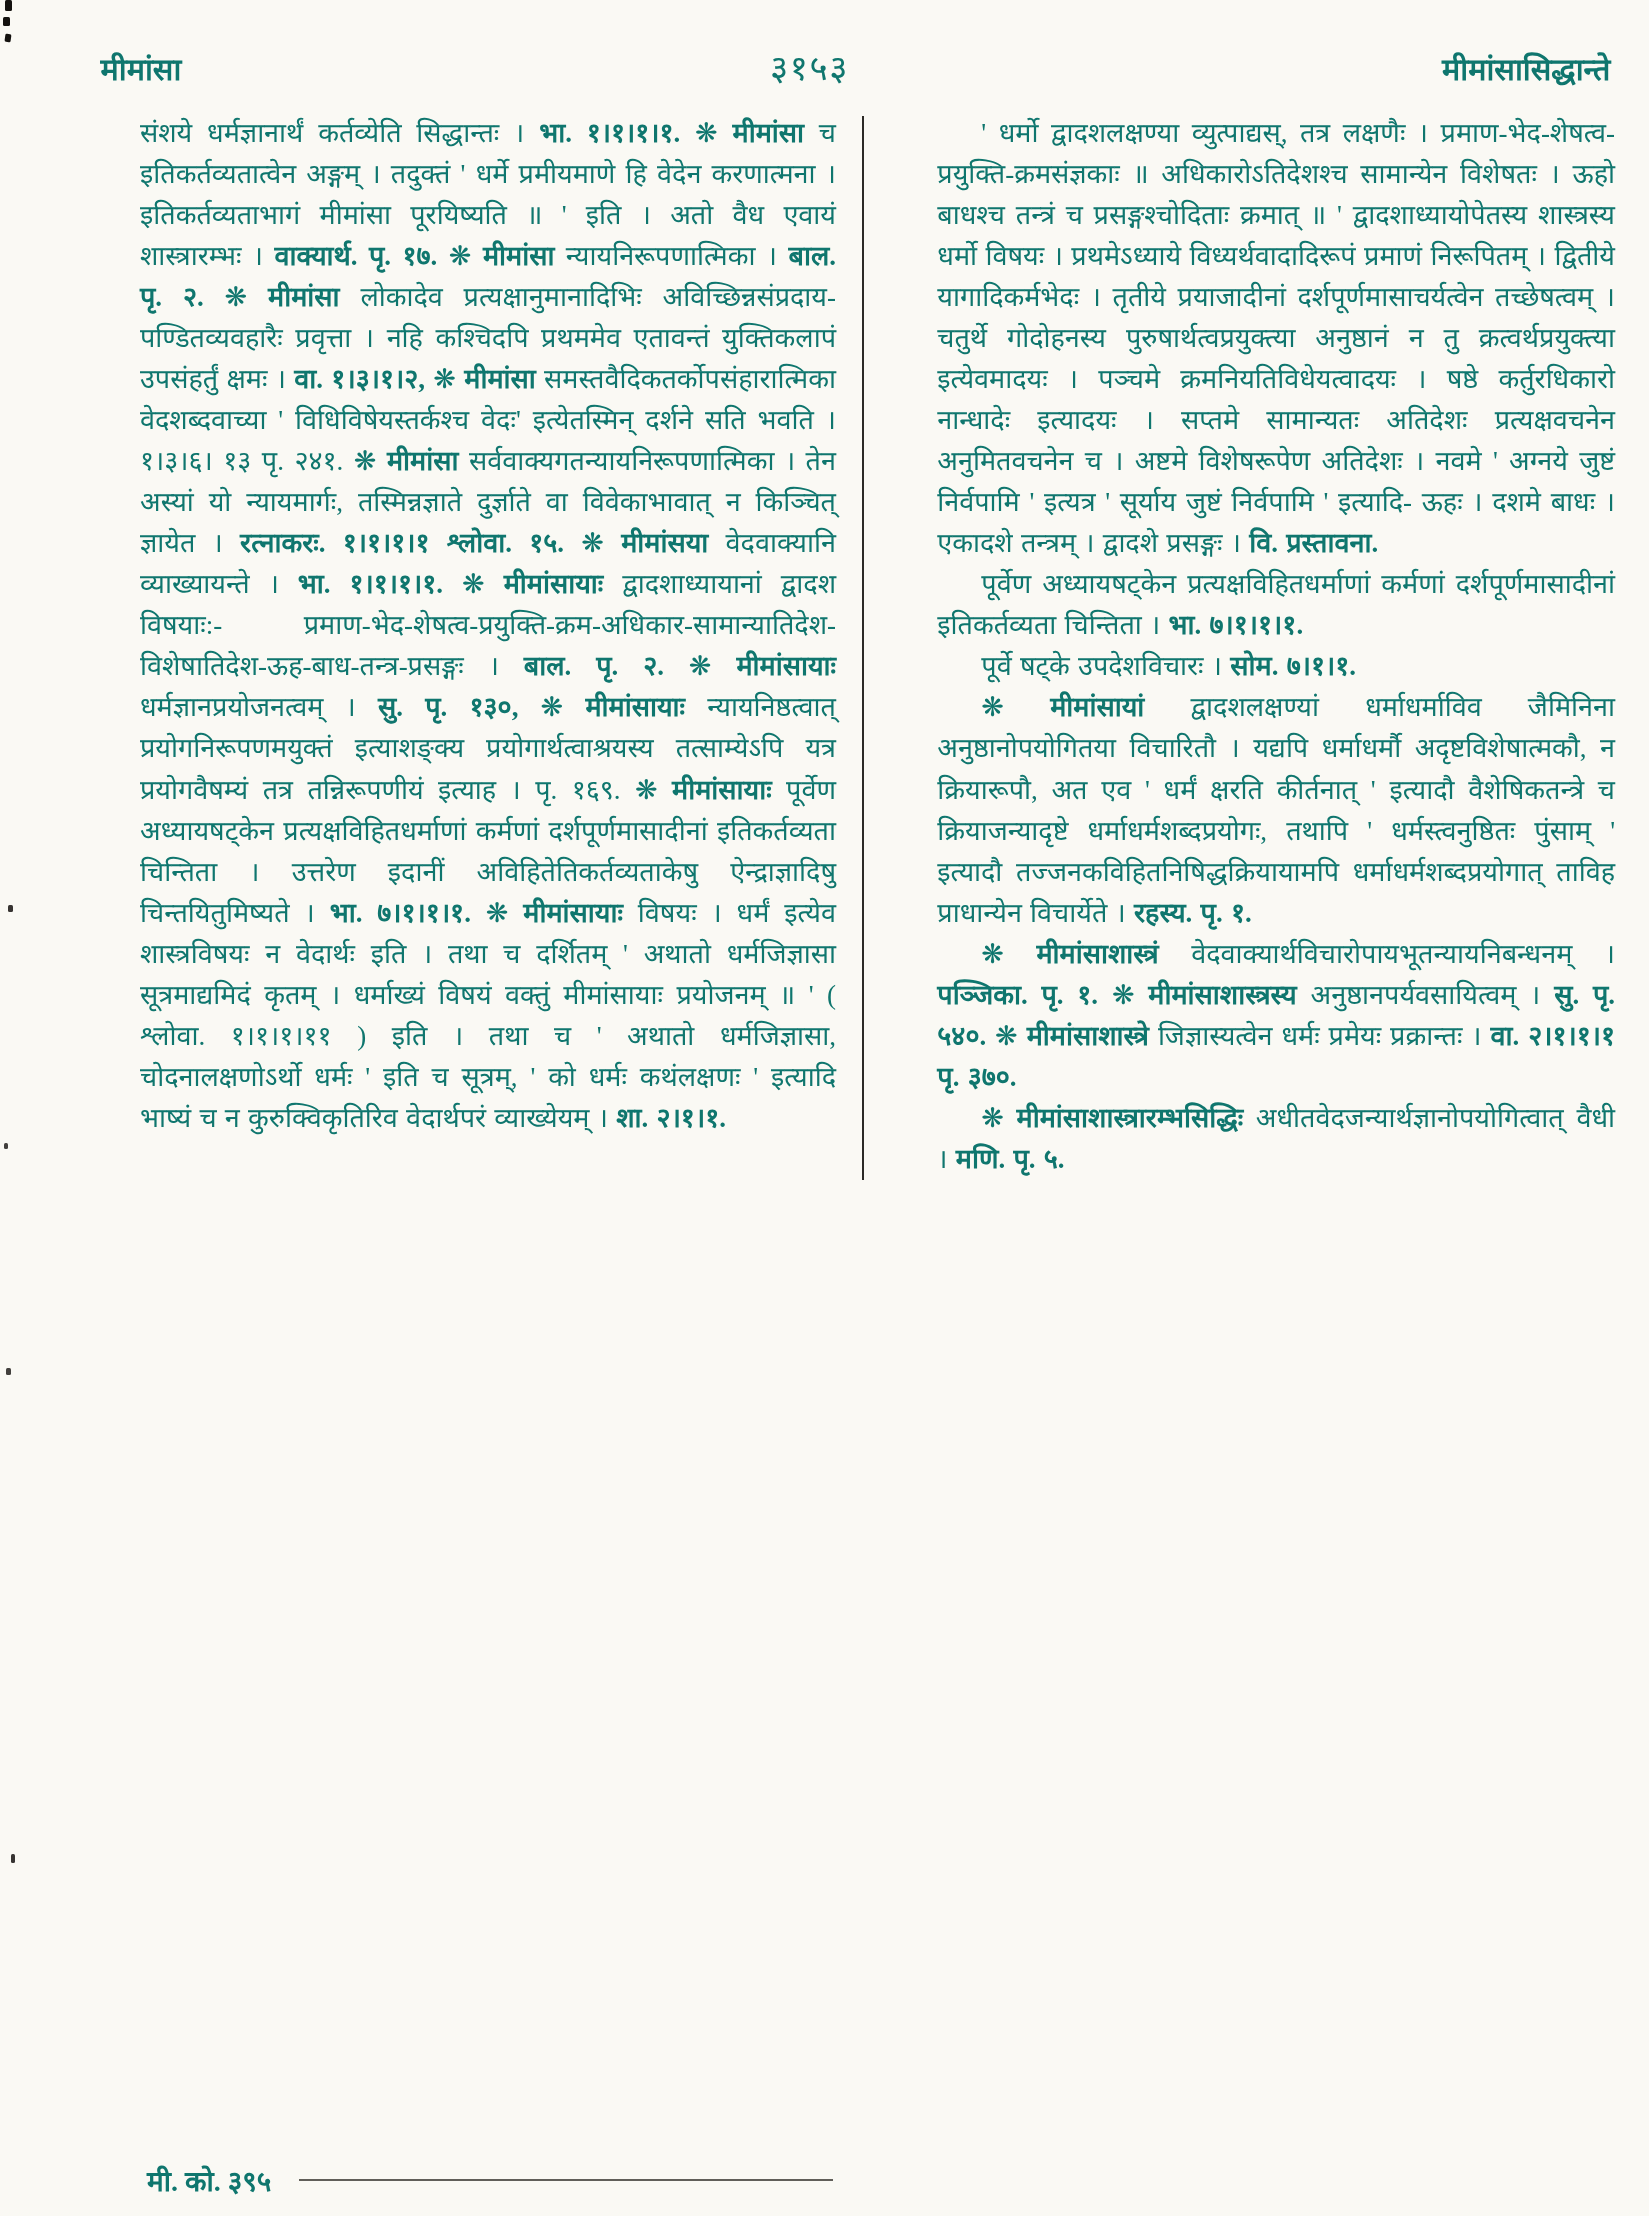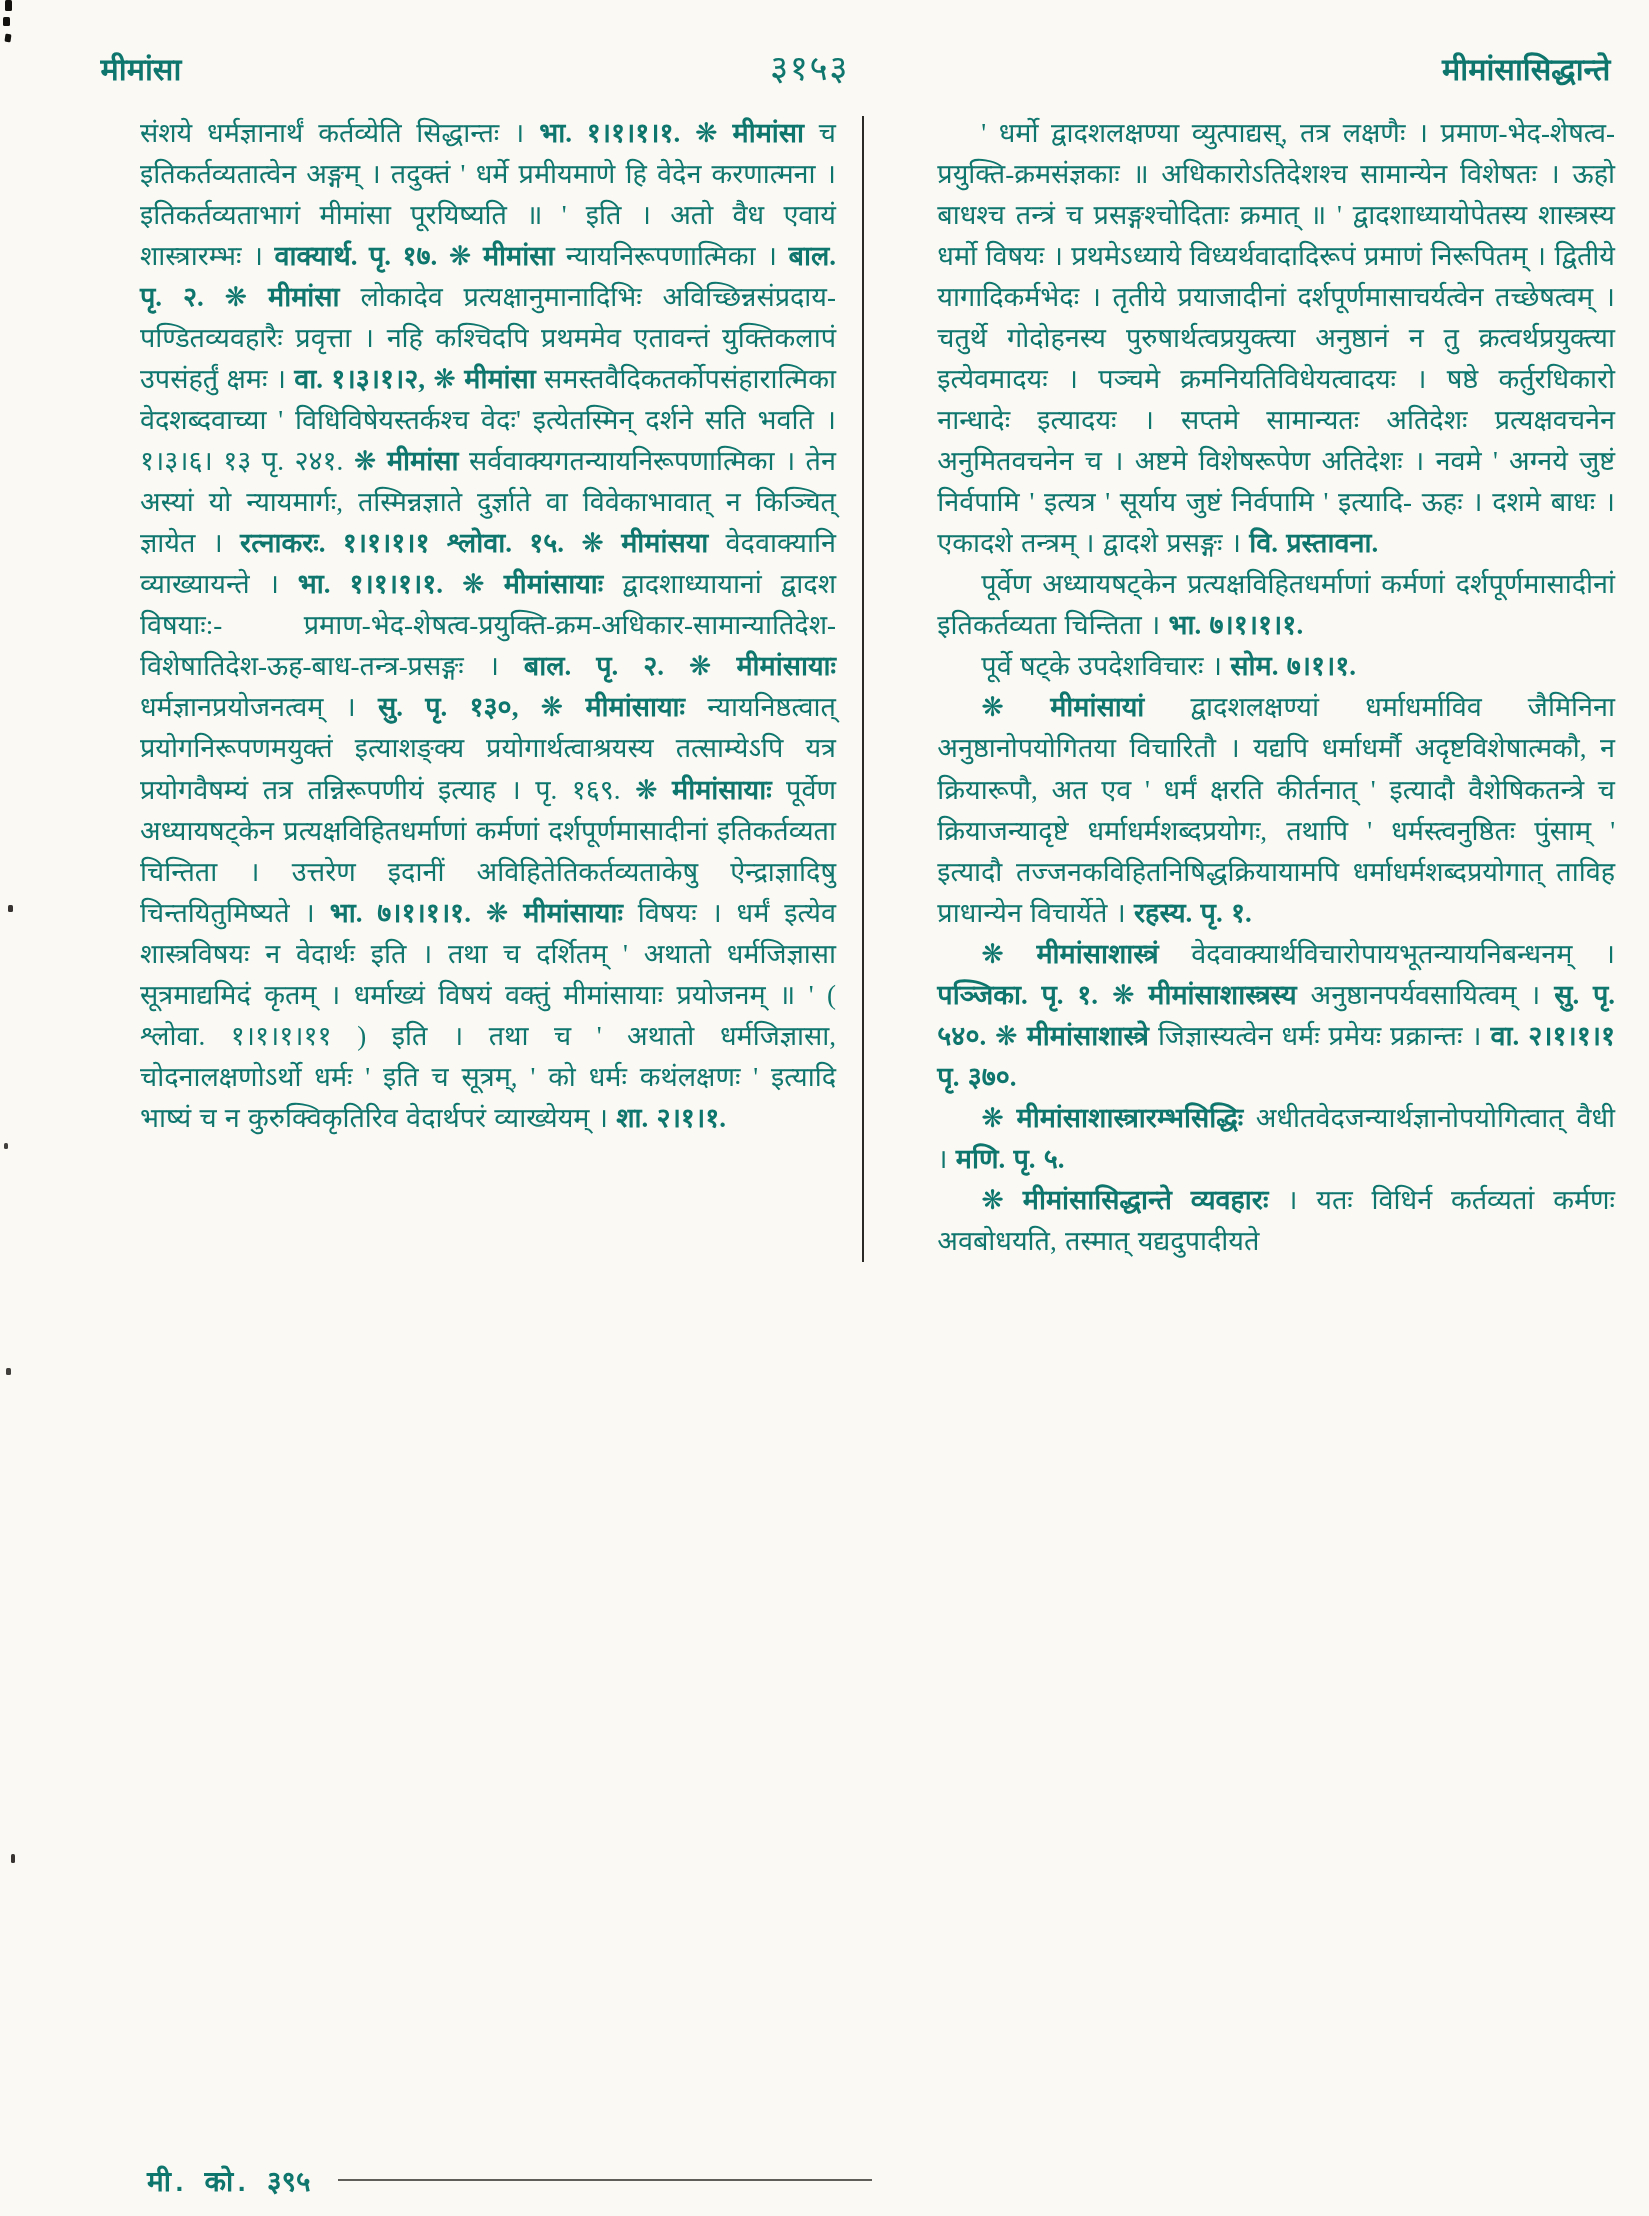--- a/index.html
+++ b/index.html
@@ -51,21 +51,20 @@
   .para .bold { font-weight: 700; }
   
   .page-footer {
     position: absolute;
     left: 147px;
     bottom: 17px;
     font-size: 28px;
     font-weight: 700;
     display: flex;
     align-items: center;
-    font-family: Liberation Mono, monospace;
   }
   .footer-rule {
     display: inline-block;
     width: 534px;
     height: 2.3px;
     background: #3a3732;
     margin-left: 27.5px;
     opacity: .8;
   }
   
@@ -102,21 +101,20 @@
         <p class="para"><span>संशये धर्मज्ञानार्थं कर्तव्येति सिद्धान्तः । </span><span class="bold">भा. १।१।१।१.</span><span> ❋ </span><span class="bold">मीमांसा</span><span> च इतिकर्तव्यतात्वेन अङ्गम् । तदुक्तं ' धर्मे प्रमीयमाणे हि वेदेन करणात्मना । इतिकर्तव्यताभागं मीमांसा पूरयिष्यति ॥ ' इति । अतो वैध एवायं शास्त्रारम्भः । </span><span class="bold">वाक्यार्थ. पृ. १७.</span><span> ❋ </span><span class="bold">मीमांसा</span><span> न्यायनिरूपणात्मिका । </span><span class="bold">बाल. पृ. २.</span><span> ❋ </span><span class="bold">मीमांसा</span><span> लोकादेव प्रत्यक्षानुमानादिभिः अविच्छिन्नसंप्रदाय-पण्डितव्यवहारैः प्रवृत्ता । नहि कश्चिदपि प्रथममेव एतावन्तं युक्तिकलापं उपसंहर्तुं क्षमः । </span><span class="bold">वा. १।३।१।२,</span><span> ❋ </span><span class="bold">मीमांसा</span><span> समस्तवैदिकतर्कोपसंहारात्मिका वेदशब्दवाच्या ' विधिविषेयस्तर्कश्च वेदः' इत्येतस्मिन् दर्शने सति भवति । १।३।६। १३ पृ. २४१. ❋ </span><span class="bold">मीमांसा</span><span> सर्ववाक्यगतन्यायनिरूपणात्मिका । तेन अस्यां यो न्यायमार्गः, तस्मिन्नज्ञाते दुर्ज्ञाते वा विवेकाभावात् न किञ्चित् ज्ञायेत । </span><span class="bold">रत्नाकरः. १।१।१।१ श्लोवा. १५.</span><span> ❋ </span><span class="bold">मीमांसया</span><span> वेदवाक्यानि व्याख्यायन्ते । </span><span class="bold">भा. १।१।१।१.</span><span> ❋ </span><span class="bold">मीमांसायाः</span><span> द्वादशाध्यायानां द्वादश विषयाः:- प्रमाण-भेद-शेषत्व-प्रयुक्ति-क्रम-अधिकार-सामान्यातिदेश-विशेषातिदेश-ऊह-बाध-तन्त्र-प्रसङ्गः । </span><span class="bold">बाल. पृ. २.</span><span> ❋ </span><span class="bold">मीमांसायाः</span><span> धर्मज्ञानप्रयोजनत्वम् । </span><span class="bold">सु. पृ. १३०,</span><span> ❋ </span><span class="bold">मीमांसायाः</span><span> न्यायनिष्ठत्वात् प्रयोगनिरूपणमयुक्तं इत्याशङ्क्य प्रयोगार्थत्वाश्रयस्य तत्साम्येऽपि यत्र प्रयोगवैषम्यं तत्र तन्निरूपणीयं इत्याह । पृ. १६९. ❋ </span><span class="bold">मीमांसायाः</span><span> पूर्वेण अध्यायषट्केन प्रत्यक्षविहितधर्माणां कर्मणां दर्शपूर्णमासादीनां इतिकर्तव्यता चिन्तिता । उत्तरेण इदानीं अविहितेतिकर्तव्यताकेषु ऐन्द्राज्ञादिषु चिन्तयितुमिष्यते । </span><span class="bold">भा. ७।१।१।१.</span><span> ❋ </span><span class="bold">मीमांसायाः</span><span> विषयः । धर्मं इत्येव शास्त्रविषयः न वेदार्थः इति । तथा च दर्शितम् ' अथातो धर्मजिज्ञासा सूत्रमाद्यमिदं कृतम् । धर्माख्यं विषयं वक्तुं मीमांसायाः प्रयोजनम् ॥ ' ( श्लोवा. १।१।१।११ ) इति । तथा च ' अथातो धर्मजिज्ञासा, चोदनालक्षणोऽर्थो धर्मः ' इति च सूत्रम्, ' को धर्मः कथंलक्षणः ' इत्यादि भाष्यं च न कुरुक्विकृतिरिव वेदार्थपरं व्याख्येयम् । </span><span class="bold">शा. २।१।१.</span></p>
       </div>
     <div class="divider"></div>
     <div class="column right">
         <p class="para indent"><span>' धर्मो द्वादशलक्षण्या व्युत्पाद्यस्, तत्र लक्षणैः । प्रमाण-भेद-शेषत्व-प्रयुक्ति-क्रमसंज्ञकाः ॥ अधिकारोऽतिदेशश्च सामान्येन विशेषतः । ऊहो बाधश्च तन्त्रं च प्रसङ्गश्चोदिताः क्रमात् ॥ ' द्वादशाध्यायोपेतस्य शास्त्रस्य धर्मो विषयः । प्रथमेऽध्याये विध्यर्थवादादिरूपं प्रमाणं निरूपितम् । द्वितीये यागादिकर्मभेदः । तृतीये प्रयाजादीनां दर्शपूर्णमासाचर्यत्वेन तच्छेषत्वम् । चतुर्थे गोदोहनस्य पुरुषार्थत्वप्रयुक्त्या अनुष्ठानं न तु क्रत्वर्थप्रयुक्त्या इत्येवमादयः । पञ्चमे क्रमनियतिविधेयत्वादयः । षष्ठे कर्तुरधिकारो नान्धादेः इत्यादयः । सप्तमे सामान्यतः अतिदेशः प्रत्यक्षवचनेन अनुमितवचनेन च । अष्टमे विशेषरूपेण अतिदेशः । नवमे ' अग्नये जुष्टं निर्वपामि ' इत्यत्र ' सूर्याय जुष्टं निर्वपामि ' इत्यादि- ऊहः । दशमे बाधः । एकादशे तन्त्रम् । द्वादशे प्रसङ्गः । </span><span class="bold">वि. प्रस्तावना.</span></p>
         <p class="para indent"><span>पूर्वेण अध्यायषट्केन प्रत्यक्षविहितधर्माणां कर्मणां दर्शपूर्णमासादीनां इतिकर्तव्यता चिन्तिता । </span><span class="bold">भा. ७।१।१।१.</span></p>
         <p class="para indent"><span>पूर्वे षट्के उपदेशविचारः । </span><span class="bold">सोम. ७।१।१.</span></p>
         <p class="para indent"><span>❋ </span><span class="bold">मीमांसायां</span><span> द्वादशलक्षण्यां धर्माधर्माविव जैमिनिना अनुष्ठानोपयोगितया विचारितौ । यद्यपि धर्माधर्मौ अदृष्टविशेषात्मकौ, न क्रियारूपौ, अत एव ' धर्मं क्षरति कीर्तनात् ' इत्यादौ वैशेषिकतन्त्रे च क्रियाजन्यादृष्टे धर्माधर्मशब्दप्रयोगः, तथापि ' धर्मस्त्वनुष्ठितः पुंसाम् ' इत्यादौ तज्जनकविहितनिषिद्धक्रियायामपि धर्माधर्मशब्दप्रयोगात् ताविह प्राधान्येन विचार्येते । </span><span class="bold">रहस्य. पृ. १.</span></p>
         <p class="para indent"><span>❋ </span><span class="bold">मीमांसाशास्त्रं</span><span> वेदवाक्यार्थविचारोपायभूतन्यायनिबन्धनम् । </span><span class="bold">पञ्जिका. पृ. १.</span><span> ❋ </span><span class="bold">मीमांसाशास्त्रस्य</span><span> अनुष्ठानपर्यवसायित्वम् । </span><span class="bold">सु. पृ. ५४०.</span><span> ❋ </span><span class="bold">मीमांसाशास्त्रे</span><span> जिज्ञास्यत्वेन धर्मः प्रमेयः प्रक्रान्तः । </span><span class="bold">वा. २।१।१।१ पृ. ३७०.</span></p>
         <p class="para indent"><span>❋ </span><span class="bold">मीमांसाशास्त्रारम्भसिद्धिः</span><span> अधीतवेदजन्यार्थज्ञानोपयोगित्वात् वैधी । </span><span class="bold">मणि. पृ. ५.</span></p>
-        <p class="para indent"><span>❋ </span><span class="bold">मीमांसासिद्धान्ते</span><span> </span><span class="bold">व्यवहारः</span><span> । यतः विधिर्न कर्तव्यतां कर्मणः अवबोधयति, तस्मात् यद्यदुपादीयते</span></p>
       </div>
   </main>
 
   <footer class="page-footer">
     <span>मी. को. ३९५</span>
     <span class="footer-rule"></span>
   </footer>
 
 </div>
 

